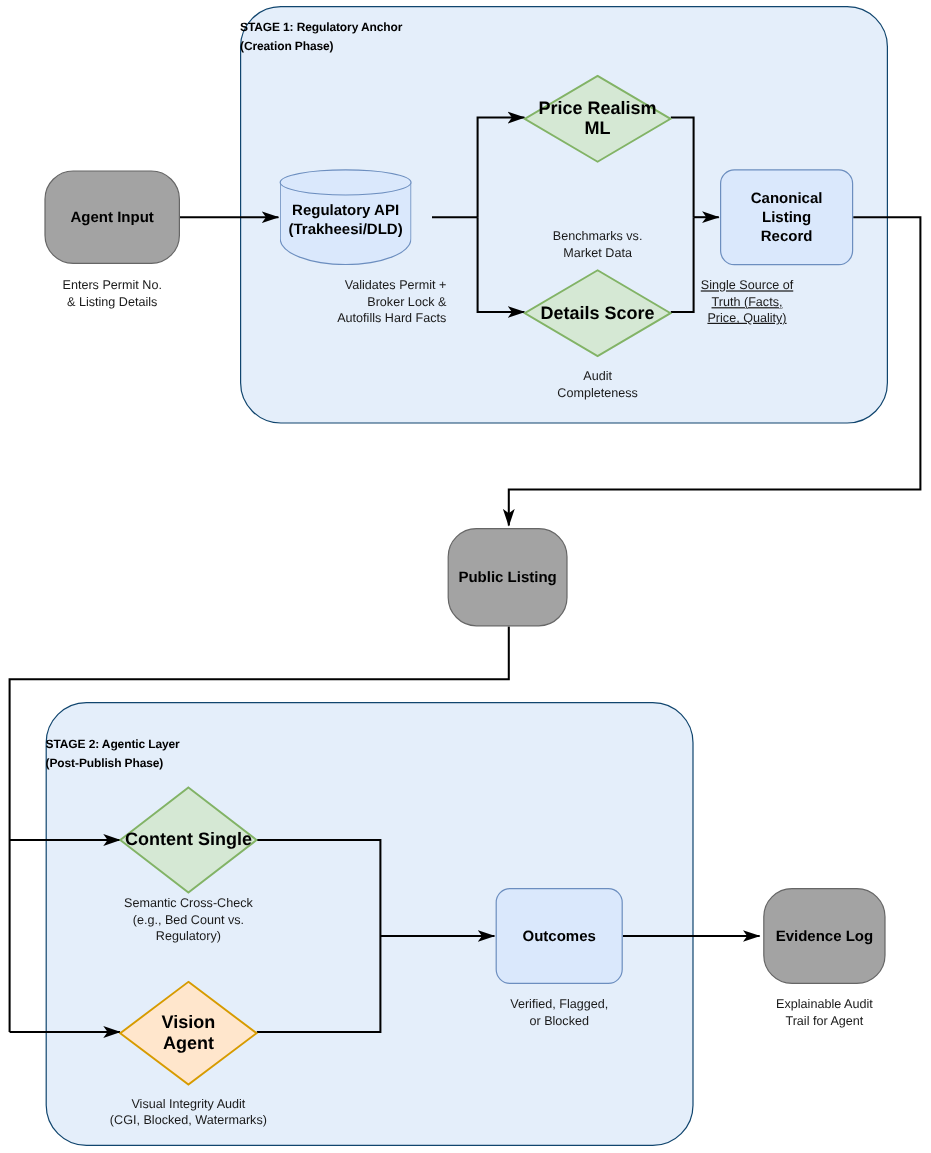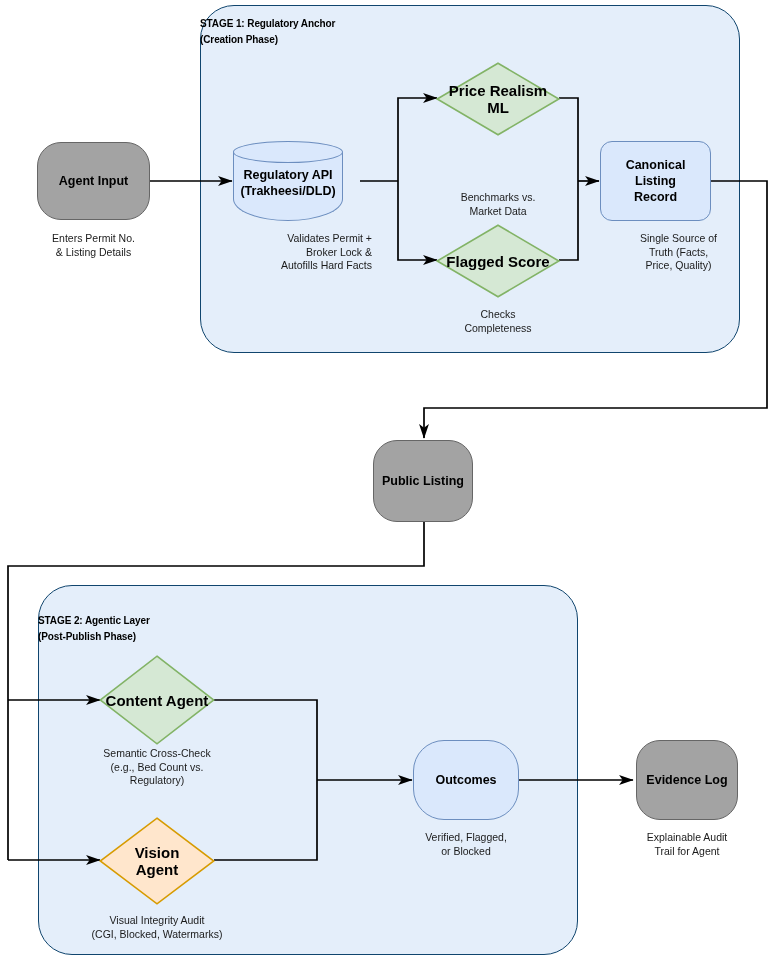--- a/index.html
+++ b/index.html
@@ -211,59 +211,59 @@
     <div class="diamond-label nowrap-pre">Price Realism
 ML</div>
   </div>
   <div class="caption nowrap-pre" style="left:428px; top:147px; width:140px;margin-top:44px;">Benchmarks vs.
 Market Data</div>
 
   <div class="diamond" style="left:436px; top:224px; width:124px; height:74px;">
     <svg viewBox="0 0 124 74" preserveAspectRatio="none">
       <polygon points="62,1.2 122.8,37 62,72.8 1.2,37" fill="#d5e8d4" stroke="#82b366" stroke-width="1.6"></polygon>
     </svg>
-    <div class="diamond-label nowrap-pre">Flagged Score</div>
-  </div>
-  <div class="caption nowrap-pre" style="left:428px; top:308px; width:140px;">Checks
+    <div class="diamond-label nowrap-pre">Details Score</div>
+  </div>
+  <div class="caption nowrap-pre" style="left:428px; top:308px; width:140px;">Audit
 Completeness</div>
 
   <div class="node node-blue" style="left:600px; top:141px; width:111px; height:80px;">
     <span class="nowrap-pre">Canonical
 Listing
 Record</span>
   </div>
-  <div class="caption nowrap-pre" style="left:612px; top:232px; width:133px;">Single Source of
+  <div class="caption nowrap-pre" style="left:556px; top:232px; width:133px;text-decoration:underline;">Single Source of
 Truth (Facts,
 Price, Quality)</div>
 
   <div class="node node-grey" style="left:373px; top:440px; width:100px; height:82px;">
     <span class="nowrap-pre">Public Listing</span>
   </div>
 
   <div class="diamond" style="left:99px; top:655px; width:116px; height:90px;">
     <svg viewBox="0 0 116 90" preserveAspectRatio="none">
       <polygon points="58,1.2 114.8,45 58,88.8 1.2,45" fill="#d5e8d4" stroke="#82b366" stroke-width="1.6"></polygon>
     </svg>
-    <div class="diamond-label nowrap-pre">Content Agent</div>
+    <div class="diamond-label nowrap-pre">Content Single</div>
   </div>
   <div class="caption nowrap-pre" style="left:87px; top:747px; width:140px;">Semantic Cross-Check
 (e.g., Bed Count vs.
 Regulatory)</div>
 
   <div class="diamond" style="left:99px; top:817px; width:116px; height:88px;">
     <svg viewBox="0 0 116 88" preserveAspectRatio="none">
       <polygon points="58,1.2 114.8,44 58,86.8 1.2,44" fill="#ffe6cc" stroke="#d79b00" stroke-width="1.6"></polygon>
     </svg>
     <div class="diamond-label nowrap-pre">Vision
 Agent</div>
   </div>
   <div class="caption nowrap-pre" style="left:77px; top:914px; width:160px;">Visual Integrity Audit
 (CGI, Blocked, Watermarks)</div>
 
-  <div class="node node-blue" style="left:413px; top:740px; width:106px; height:80px;border-radius:31px;">
+  <div class="node node-blue" style="left:413px; top:740px; width:106px; height:80px;">
     <span class="nowrap-pre">Outcomes</span>
   </div>
   <div class="caption nowrap-pre" style="left:400px; top:831px; width:132px;">Verified, Flagged,
 or Blocked</div>
 
   <div class="node node-grey" style="left:636px; top:740px; width:102px; height:80px;">
     <span class="nowrap-pre">Evidence Log</span>
   </div>
   <div class="caption nowrap-pre" style="left:620px; top:831px; width:134px;">Explainable Audit
 Trail for Agent</div>

